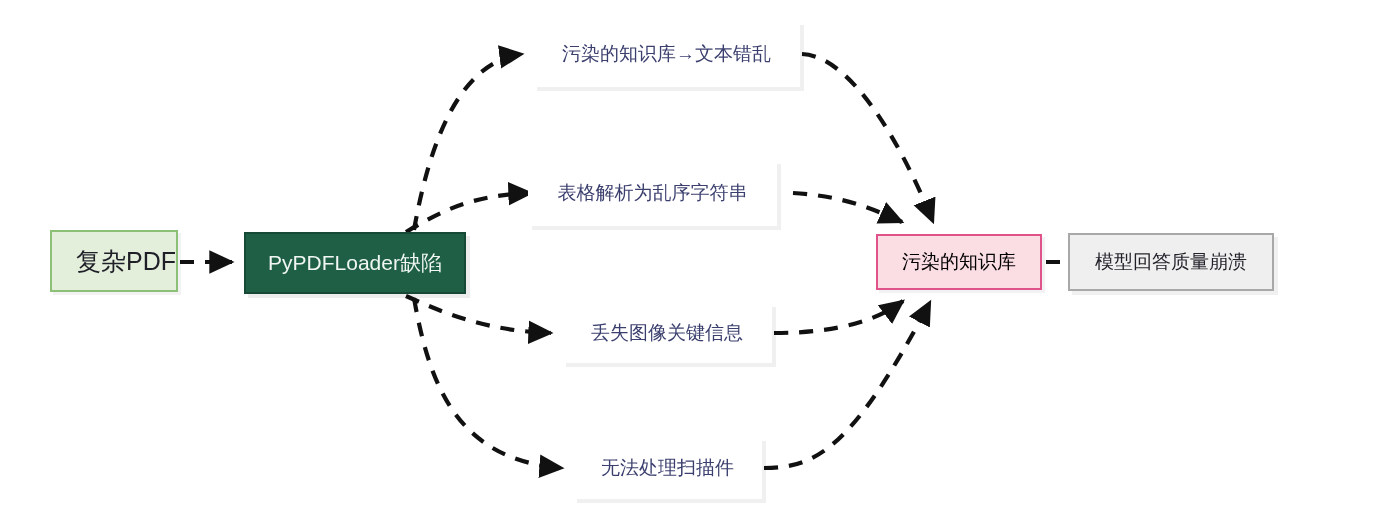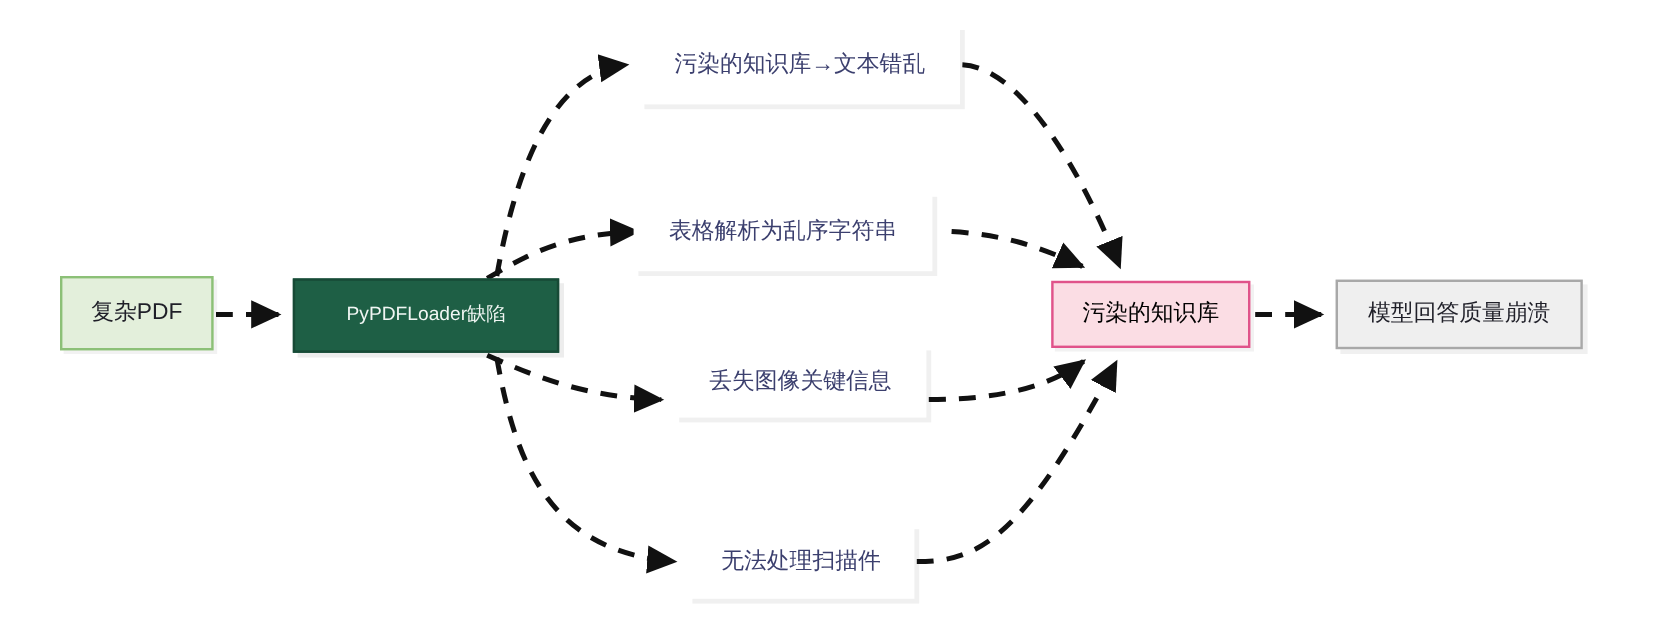--- a/index.html
+++ b/index.html
@@ -37,29 +37,30 @@
   }
   .node-label {
     display: block;
   }
 
   
   .node-source {
     background: #e3efdb;
     border: 2px solid #8cc077;
     color: #1f1f28;
-    font-size: 19px;
+    font-size: 25px;
     box-shadow: 3px 3px 0 rgba(0,0,0,0.05);
+    justify-content: flex-end;
   }
   
   .node-defect {
     background: #1e5f45;
     border: 2px solid #174a36;
     color: #f0f6f3;
-    font-size: 16px;
+    font-size: 21px;
     box-shadow: 4px 4px 0 rgba(0,0,0,0.07);
   }
   
   .node-problem {
     background: #ffffff;
     border: 3px solid #3b3f५8;
     border-color: #3b3f58;
     color: #3b3f6e;
     font-size: 19px;
     box-shadow: 4px 4px 0 rgba(0,0,0,0.06);
@@ -116,29 +117,29 @@
   </div>
 
   <div class="node node-problem" style="left:533px; top:21px; width:267px; height:66px;">
     <span class="node-label">污染的知识库→文本错乱</span>
   </div>
 
   <div class="node node-problem" style="left:528px; top:160px; width:249px; height:66px;">
     <span class="node-label">表格解析为乱序字符串</span>
   </div>
 
-  <div class="node node-problem" style="left:562px; top:288px; width:210px; height:60px;">
+  <div class="node node-problem" style="left:562px; top:303px; width:210px; height:60px;">
     <span class="node-label">丢失图像关键信息</span>
   </div>
 
   <div class="node node-problem" style="left:573px; top:437px; width:189px; height:62px;text-align:right;">
     <span class="node-label">无法处理扫描件</span>
   </div>
 
   <div class="node node-polluted" style="left:876px; top:234px; width:166px; height:56px;">
     <span class="node-label">污染的知识库</span>
   </div>
 
-  <div class="node node-outcome" style="left:1113px; top:233px; width:206px; height:58px;">
+  <div class="node node-outcome" style="left:1068px; top:233px; width:206px; height:58px;">
     <span class="node-label">模型回答质量崩溃</span>
   </div>
 
 </div>
 
 </body></html>

